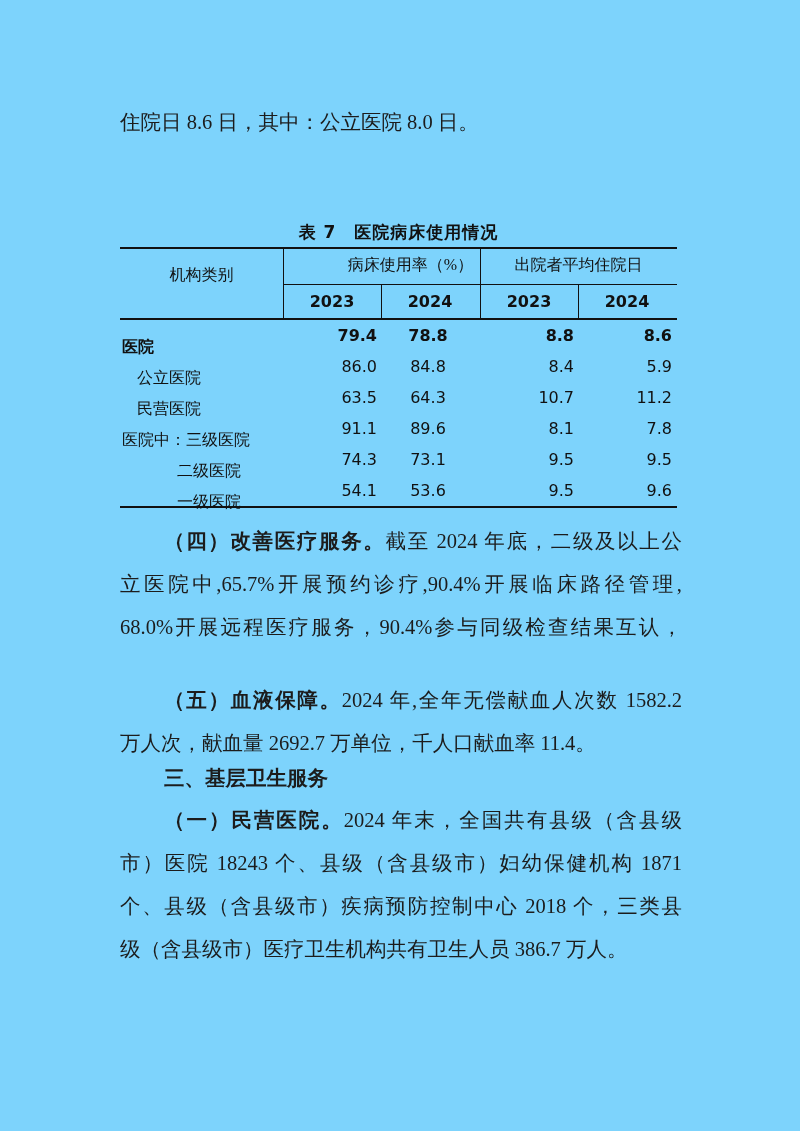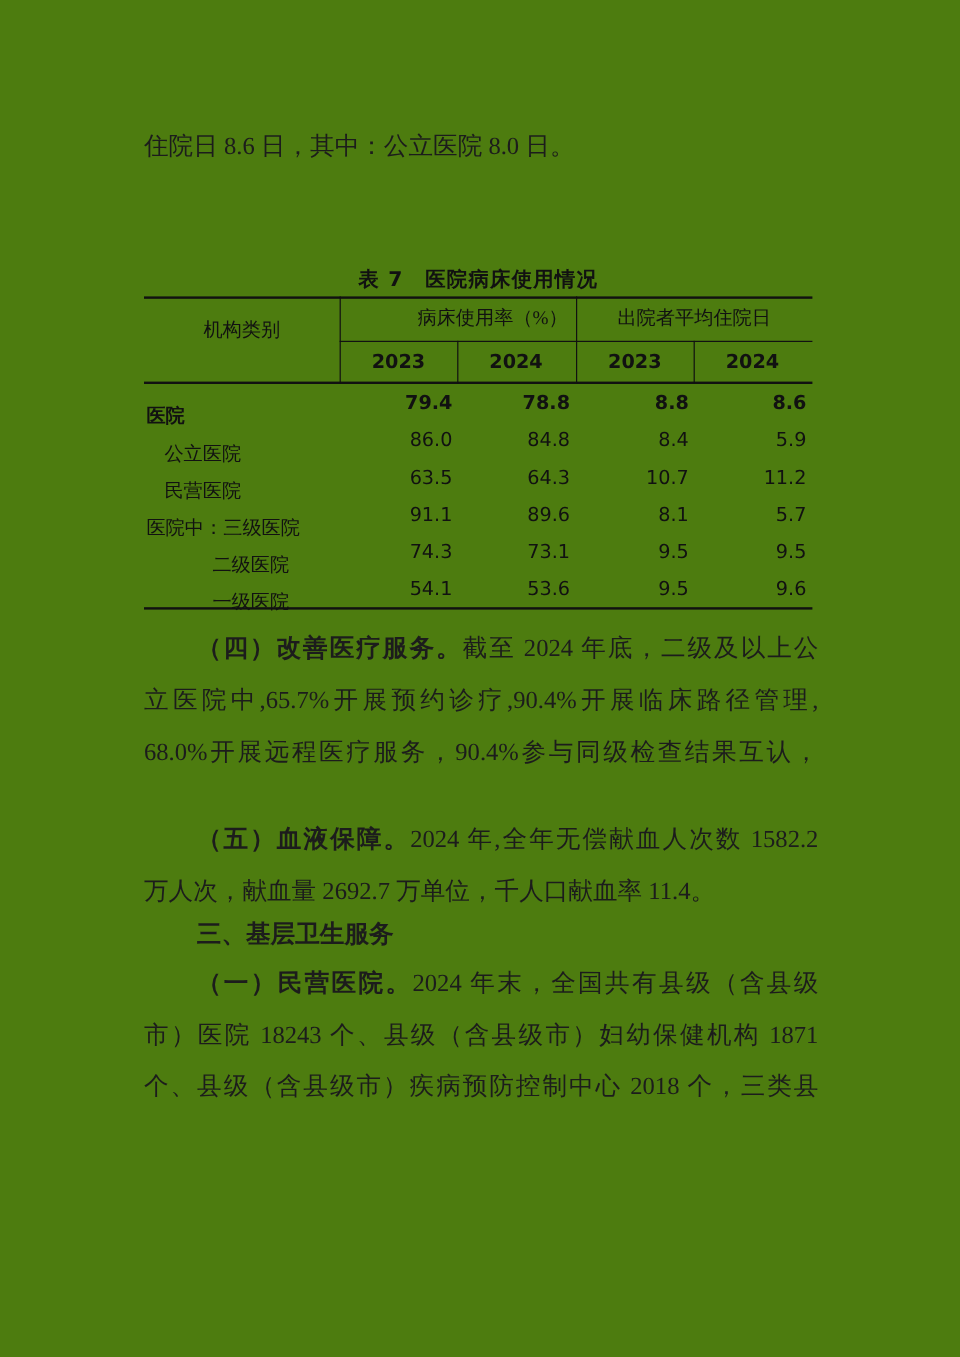--- a/index.html
+++ b/index.html
@@ -1,16 +1,16 @@
 <!DOCTYPE html>
 <html><head>
 <meta charset="utf-8">
 <style>
   html,body{margin:0;padding:0;background:#ffffff;}
-  .page{position:relative;width:800px;height:1131px;background:#4d7c0f;overflow:hidden;
+  .page{position:relative;width:800px;height:1131px;background:#7dd3fc;overflow:hidden;
         font-family:"Liberation Serif","DejaVu Serif",serif;color:#1c1c1c;}
 
   
   .tblock{position:absolute;left:120px;width:562px;}
   .bline{height:43px;line-height:43px;font-size:20.5px;white-space:nowrap;
          text-align:left;box-sizing:border-box;}
   .bline.just{text-align:justify;text-align-last:justify;text-justify:inter-character;}
   .bline.ind{padding-left:44px;}
   .bold{font-weight:bold;}
   .sans{font-family:"DejaVu Sans","Liberation Sans",sans-serif;}
@@ -36,21 +36,21 @@
   .hc-g0{left:163px;top:0;width:197px;height:37px;font-family:"Liberation Serif",serif;margin-left:29px;}
   .hc-g1{left:360px;top:0;width:197px;height:37px;font-family:"Liberation Serif",serif;}
   .hc-y{top:37px;height:34px;width:98px;font-weight:bold;}
   .y0{left:163px;} .y1{left:261px;} .y2{left:360px;} .y3{left:458px;}
   #table-rows{position:absolute;left:0;top:73px;width:557px;}
   .trow{position:relative;height:31px;}
   .rlabel{position:absolute;top:17px;font-size:16px;font-family:"Liberation Serif",serif;
           white-space:nowrap;}
   .indent0{left:2px;} .indent1{left:17px;} .indent2{left:57px;}
   .rval{position:absolute;top:6px;width:94px;text-align:right;}
-  .c0{left:163px;} .c1{left:261px;} .c2{left:360px;} .c3{left:458px;}
+  .c0{left:163px;} .c1{left:261px;text-align:center;} .c2{left:360px;} .c3{left:458px;}
 </style>
 </head>
 <body>
 
 <div class="page">
 
   <div class="tblock" id="blk-cont" style="top:101px">
       <div class="bline"><span>住院日 8.6 日，其中：公立医院 8.0 日。</span></div>
     </div>
 
@@ -94,21 +94,21 @@
           <span class="rval c0">63.5</span>
           <span class="rval c1">64.3</span>
           <span class="rval c2">10.7</span>
           <span class="rval c3">11.2</span>
         </div>
         <div class="trow">
           <span class="rlabel indent0">医院中：三级医院</span>
           <span class="rval c0">91.1</span>
           <span class="rval c1">89.6</span>
           <span class="rval c2">8.1</span>
-          <span class="rval c3">5.7</span>
+          <span class="rval c3">7.8</span>
         </div>
         <div class="trow">
           <span class="rlabel indent2">二级医院</span>
           <span class="rval c0">74.3</span>
           <span class="rval c1">73.1</span>
           <span class="rval c2">9.5</span>
           <span class="rval c3">9.5</span>
         </div>
         <div class="trow">
           <span class="rlabel indent2">一级医院</span>
@@ -129,14 +129,15 @@
       <div class="bline just ind"><span class="bold">（五）血液保障。</span><span>2024 年,全年无偿献血人次数 1582.2</span></div>
       <div class="bline"><span>万人次，献血量 2692.7 万单位，千人口献血率 11.4。</span></div>
     </div>
   <div class="tblock" id="blk-h3" style="top:757px">
       <div class="bline ind"><span class="bold sans">三、基层卫生服务</span></div>
     </div>
   <div class="tblock" id="blk-p1" style="top:799px">
       <div class="bline just ind"><span class="bold">（一）民营医院。</span><span>2024 年末，全国共有县级（含县级</span></div>
       <div class="bline just"><span>市）医院 18243 个、县级（含县级市）妇幼保健机构 1871</span></div>
       <div class="bline just"><span>个、县级（含县级市）疾病预防控制中心 2018 个，三类县</span></div>
+      <div class="bline"><span>级（含县级市）医疗卫生机构共有卫生人员 386.7 万人。</span></div>
     </div>
 </div>
 
 </body></html>

